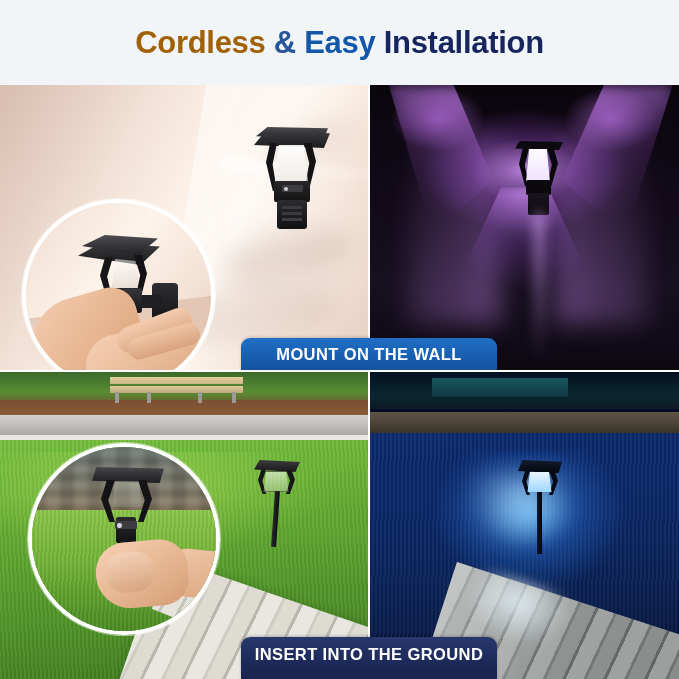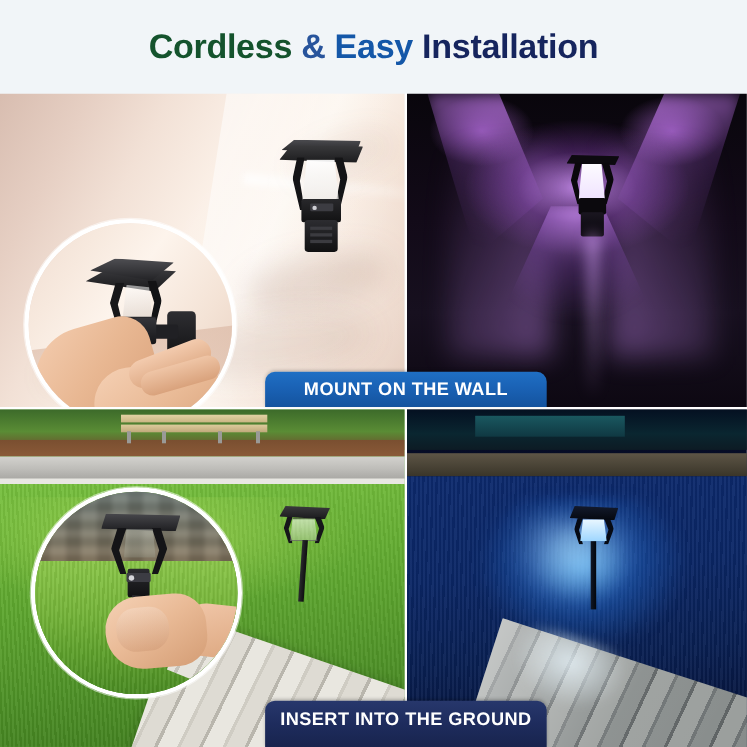--- a/index.html
+++ b/index.html
@@ -14,21 +14,21 @@
   
   .title-bar{
     position:absolute; left:0; top:0; width:679px; height:85px;
     display:flex; align-items:center; justify-content:center;
     background:#f1f5f8;
   }
   .title{
     font-size:31px; font-weight:bold; letter-spacing:-0.3px;
     white-space:nowrap; line-height:1;
   }
-  .t-cordless{ color:#14532d; }
+  .t-cordless{ color:#a16207; }
   .t-amp{ color:#28549c; font-weight:bold; }
   .t-easy{ color:#1457a8; }
   .t-install{ color:#16255e; }
 
   
   .grid{
     position:absolute; left:0; top:85px; width:679px; height:594px;
   }
   .quad{ position:absolute; overflow:hidden; }
   .q-tl{ left:0;   top:0;   width:368px; height:285px; }

